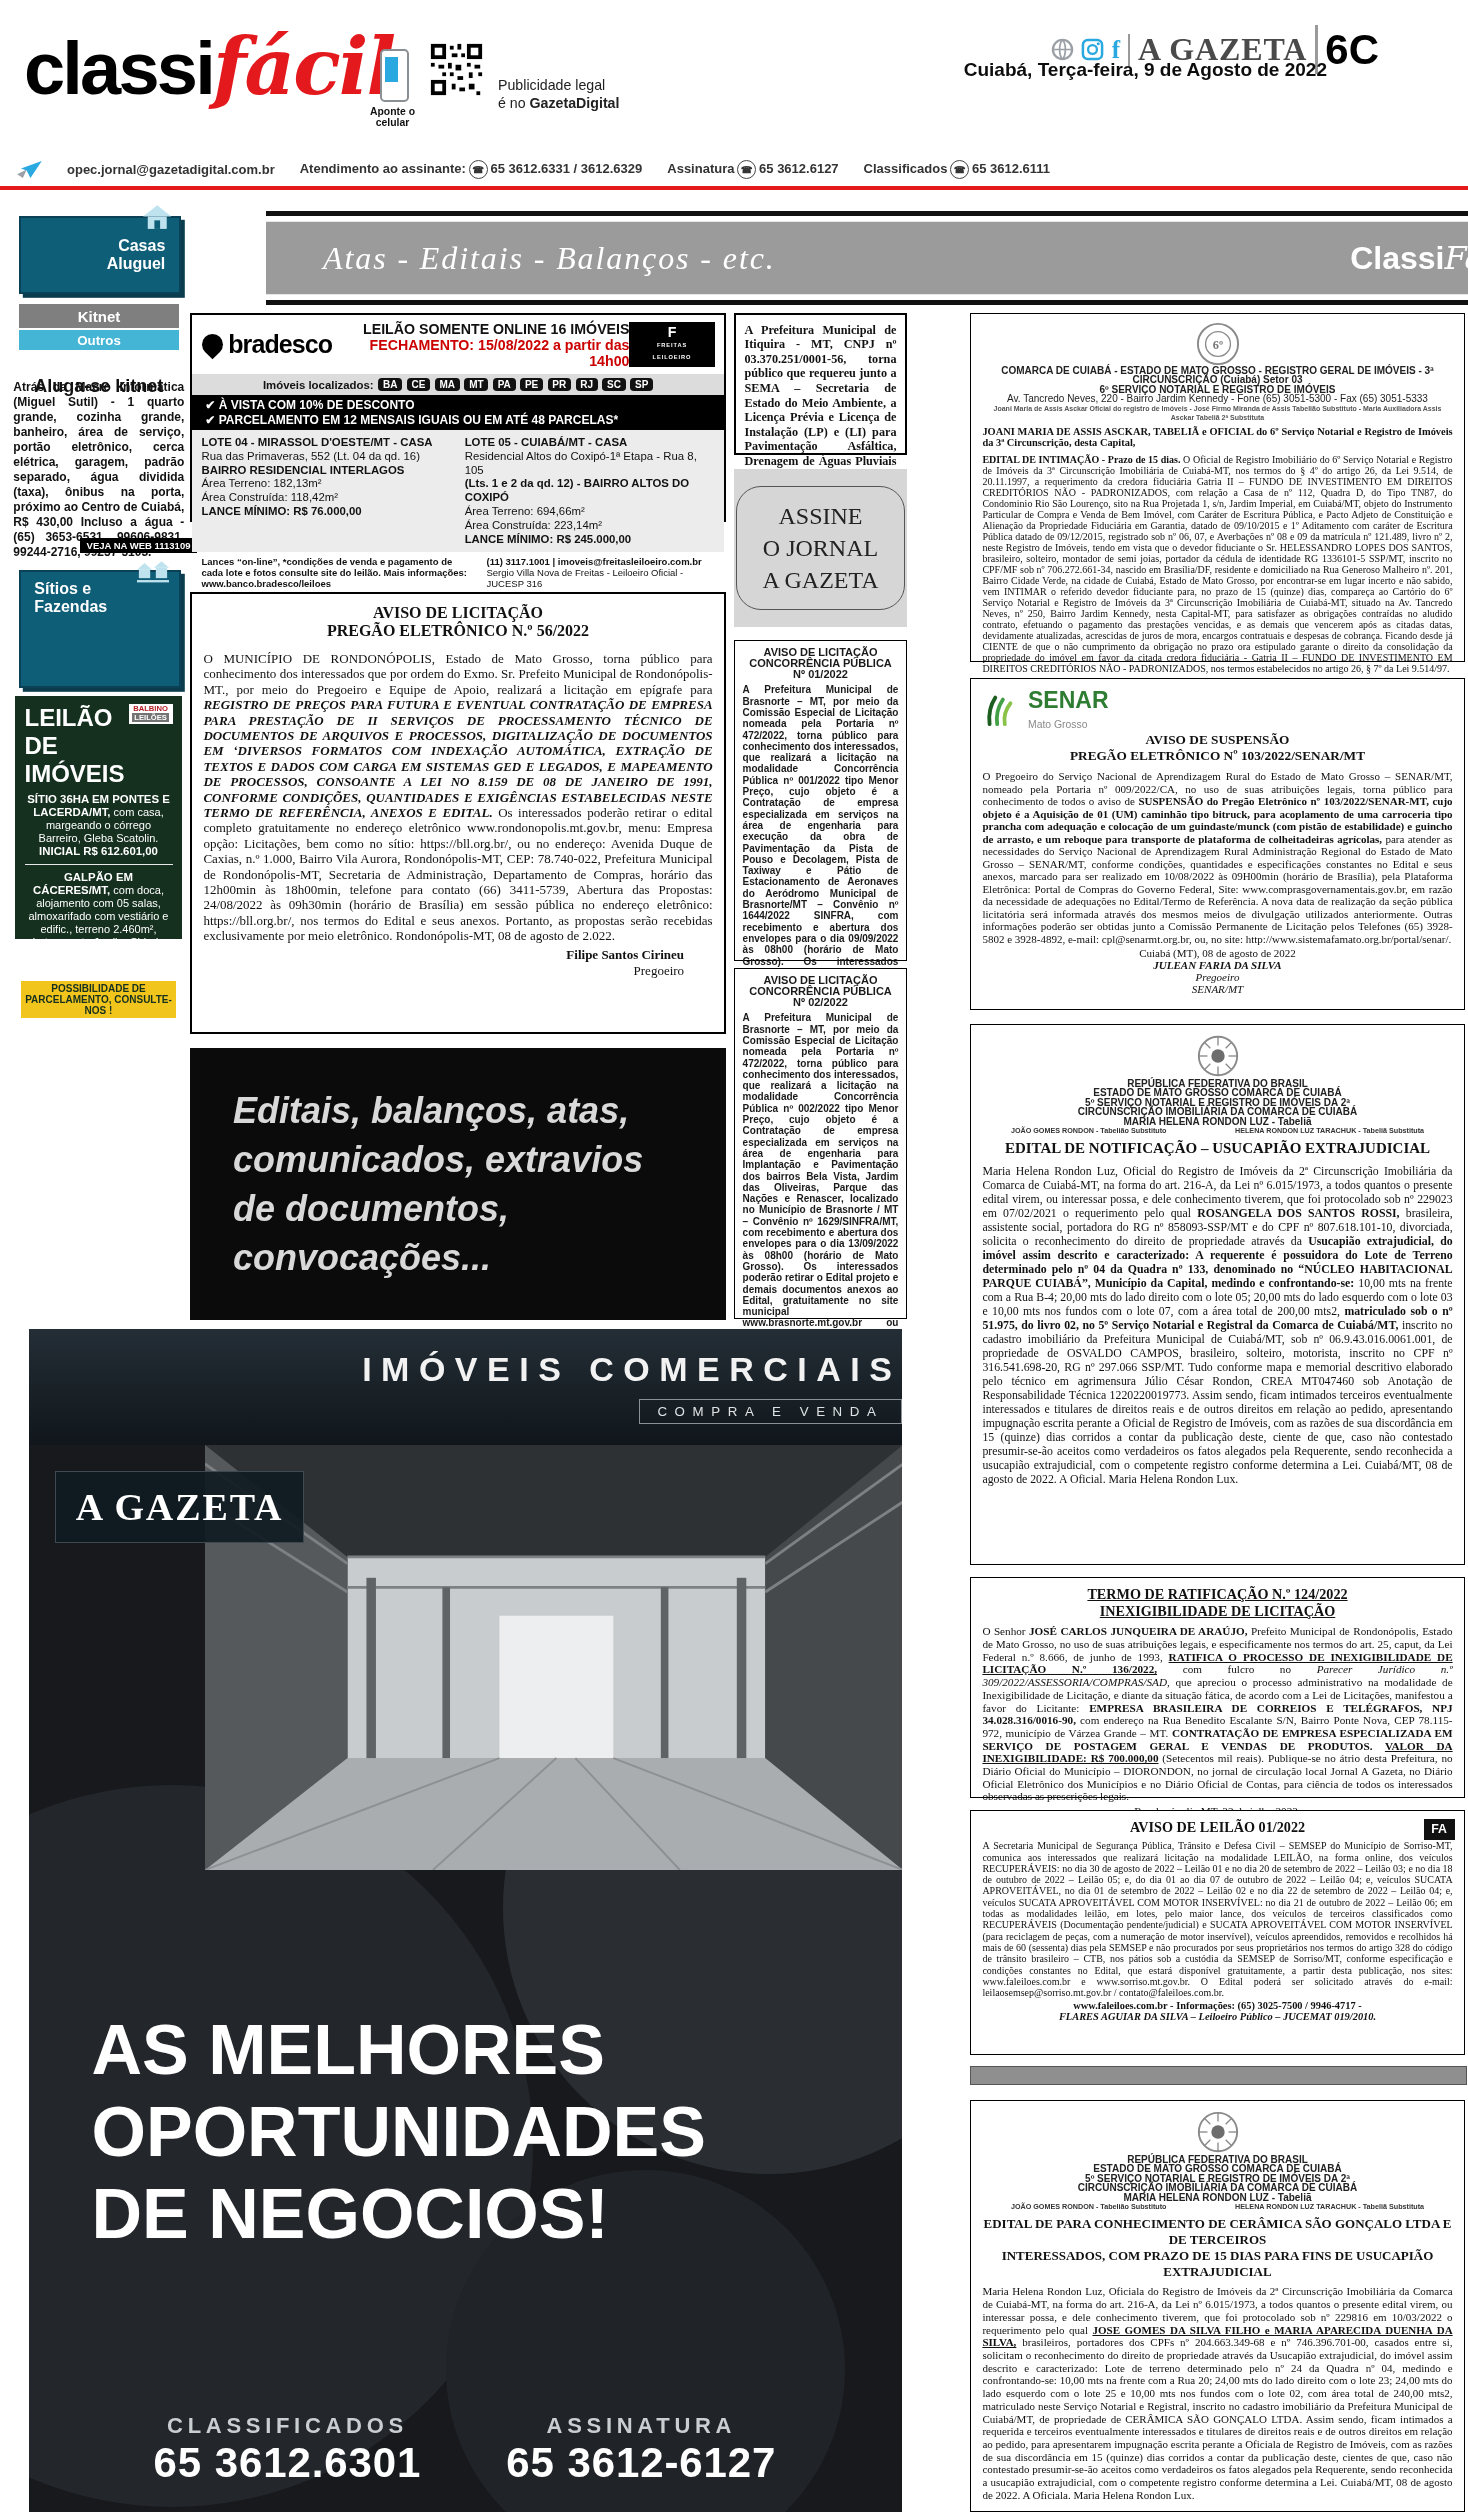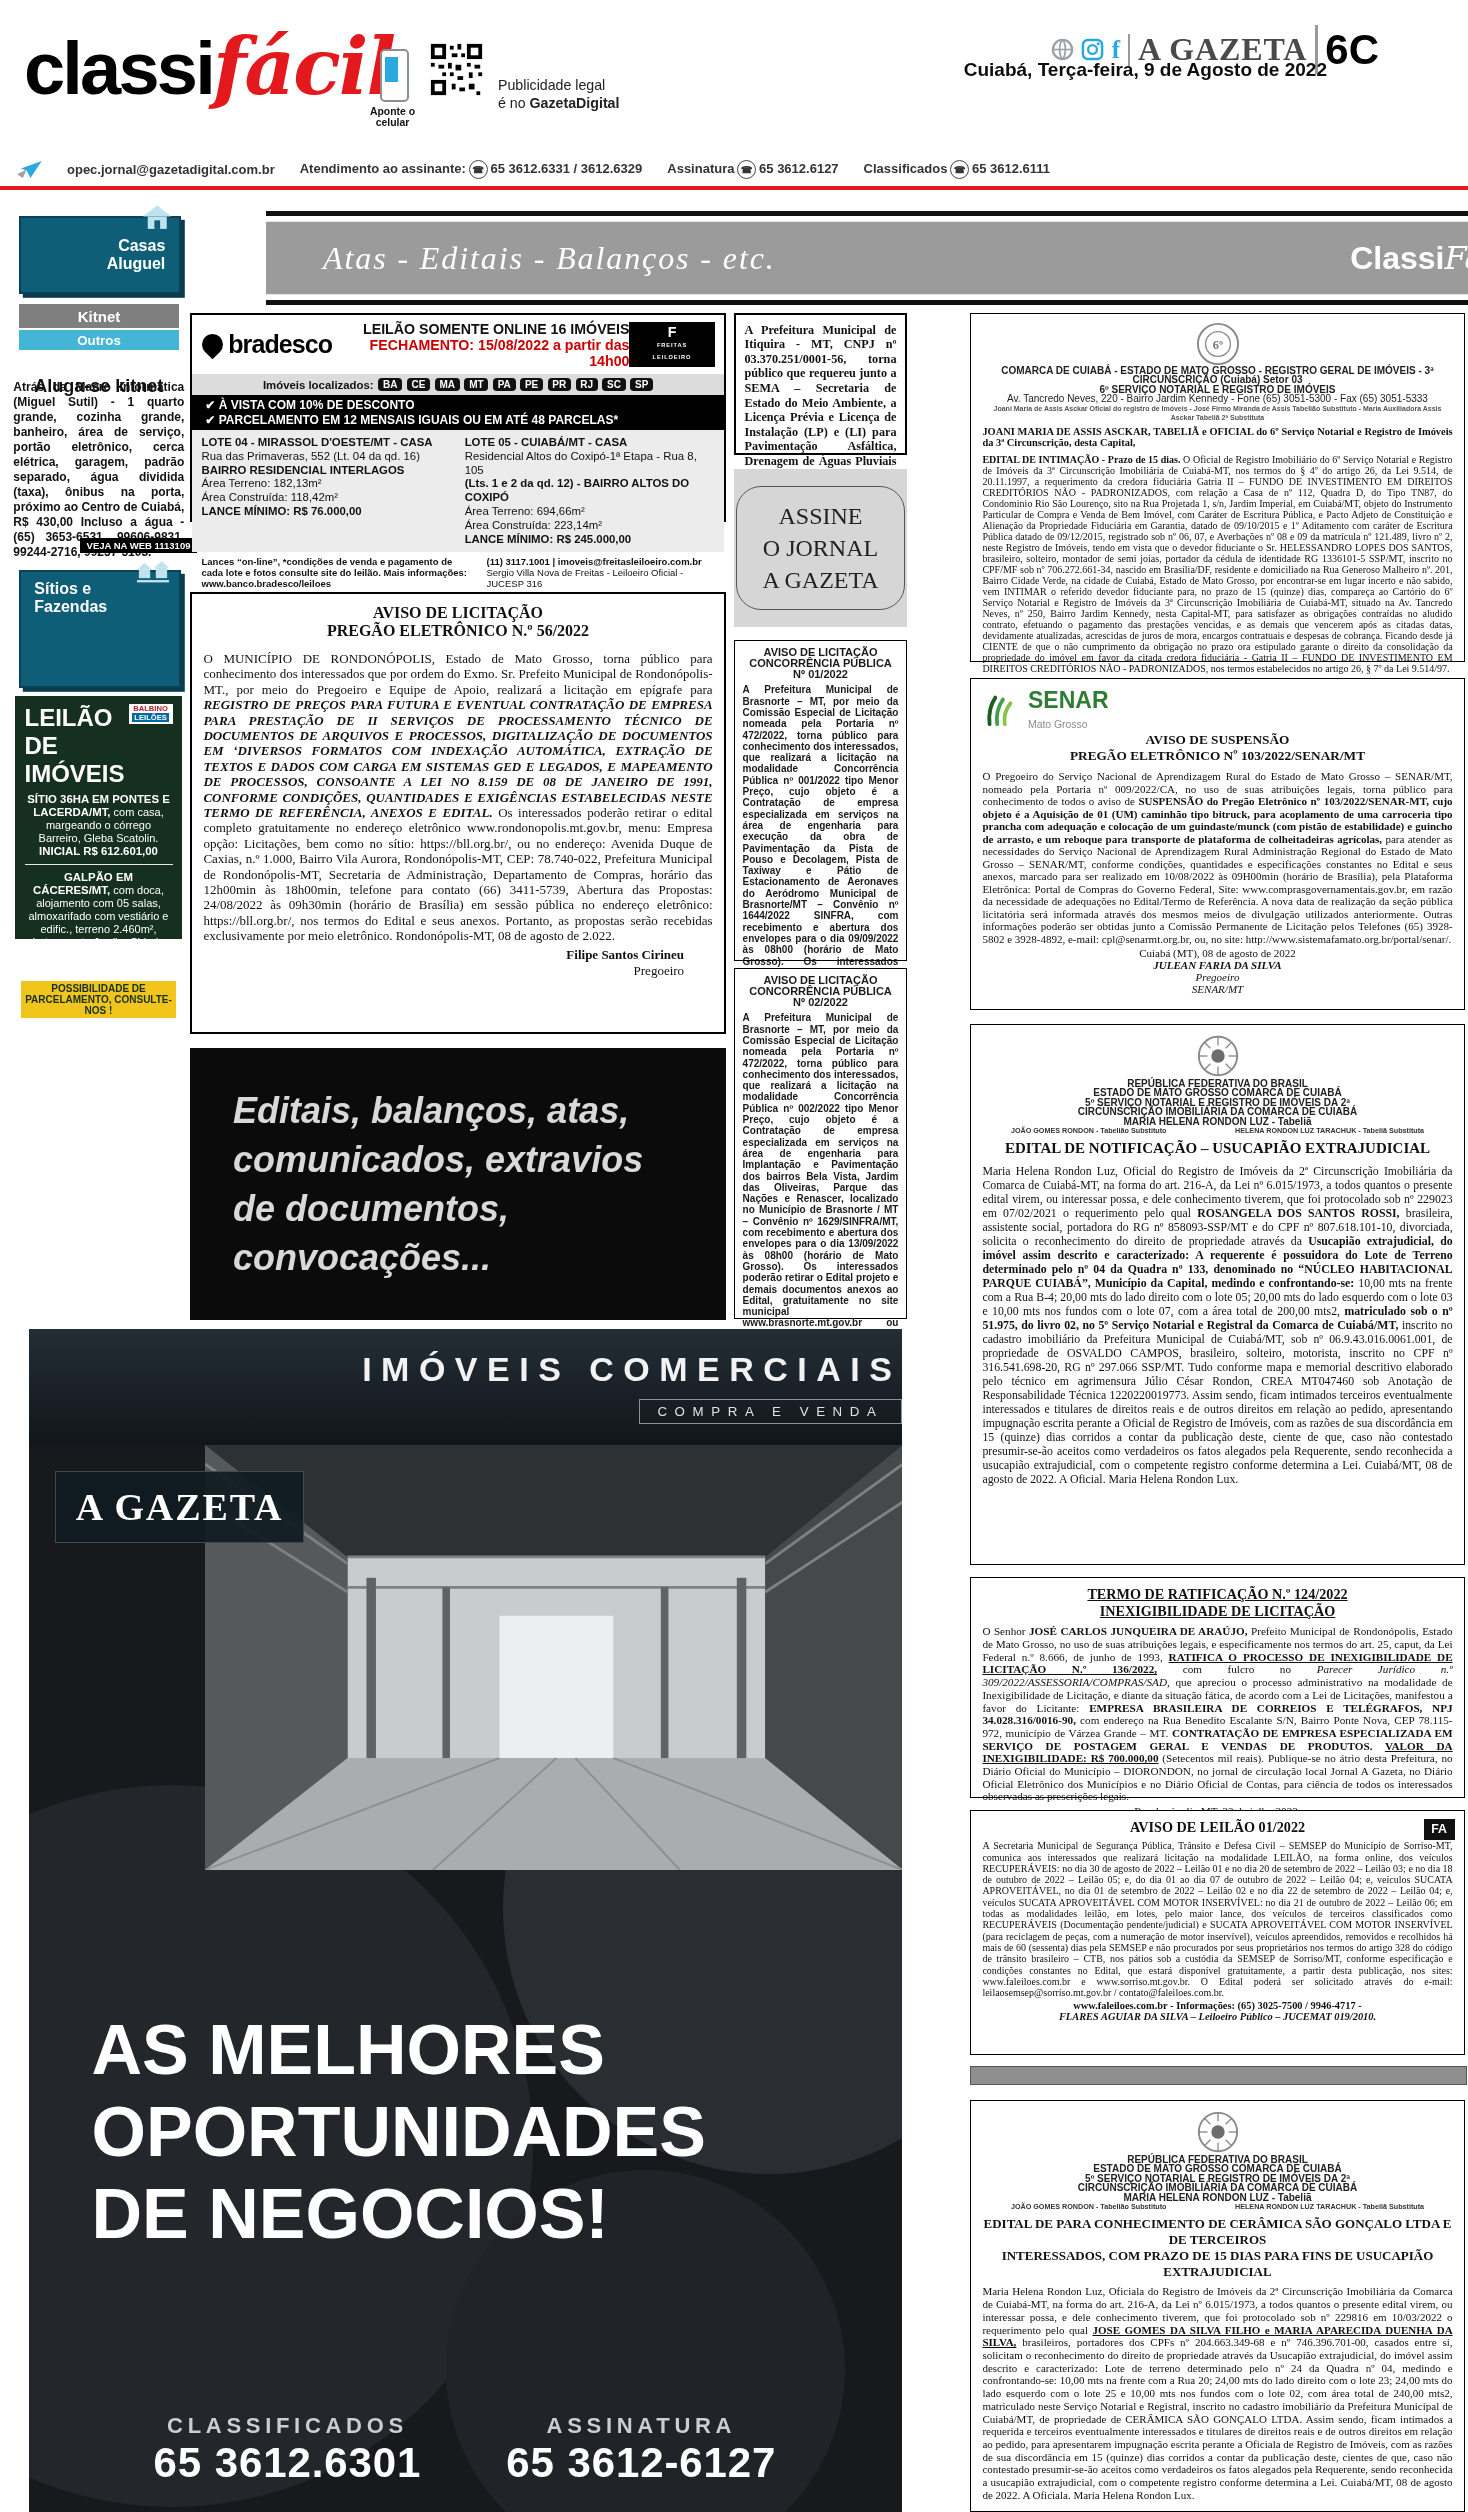--- a/index.html
+++ b/index.html
@@ -195,21 +195,21 @@
         <polygon points="26,0 34,7 18,7" fill="#bfe3ee"></polygon>
         <rect x="20" y="7" width="12" height="11" fill="#bfe3ee"></rect>
         <rect x="0" y="20" width="34" height="2.5" fill="#bfe3ee"></rect>
       </svg>
     <span style="font-size:16px">Sítios e Fazendas</span>
   </div>
 
   <div class="abs leibox" style="left:15px;top:696px;width:167px;height:243px">
     <div style="display:flex;justify-content:space-between;align-items:flex-start">
       <span class="tt">LEILÃO DE IMÓVEIS</span>
-      <span class="balb"><span>BALBINO</span><br><span style="background:#0369a1;color:#fff;padding:0 1.9px">LEILÕES</span></span>
+      <span class="balb"><span>BALBINO</span><br><span style="background:#737373;color:#fff;padding:0 1.9px">LEILÕES</span></span>
     </div>
     <div class="it" style="margin-top:5.7px">
       <b>SÍTIO 36HA EM PONTES E LACERDA/MT,</b>
       <span>com casa, margeando o córrego Barreiro, Gleba Scatolin.</span>
       <b>INICIAL R$ 612.601,00</b>
     </div>
     <hr>
     <div class="it">
       <b>GALPÃO EM CÁCERES/MT,</b>
       <span>com doca, alojamento com 05 salas, almoxarifado com vestiário e edific., terreno 2.460m², Loteamento Jardim Cidade Nova.</span>

